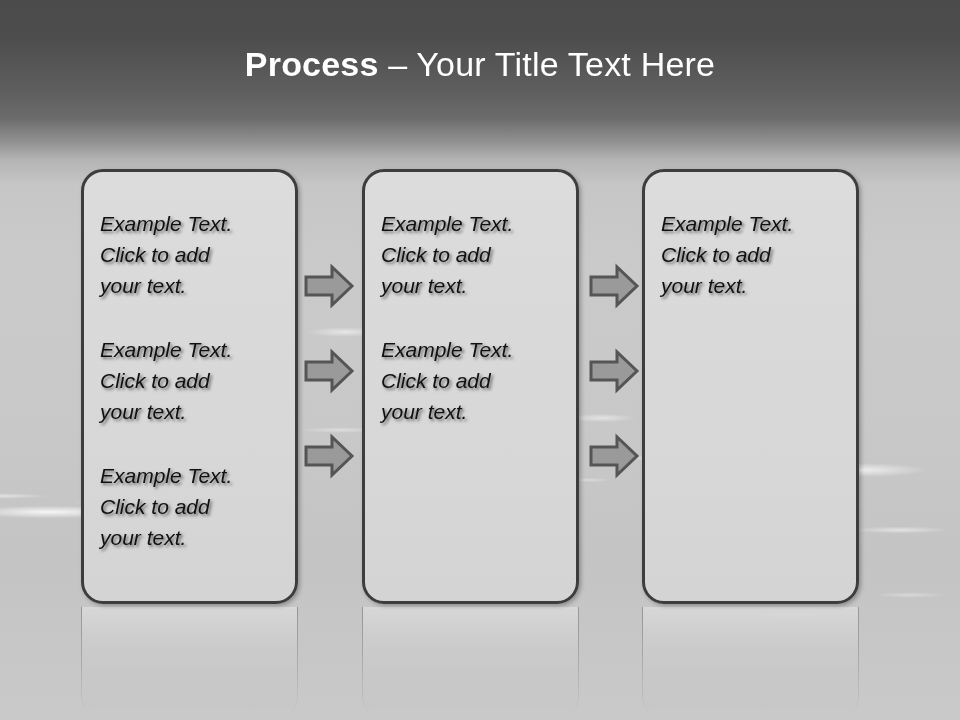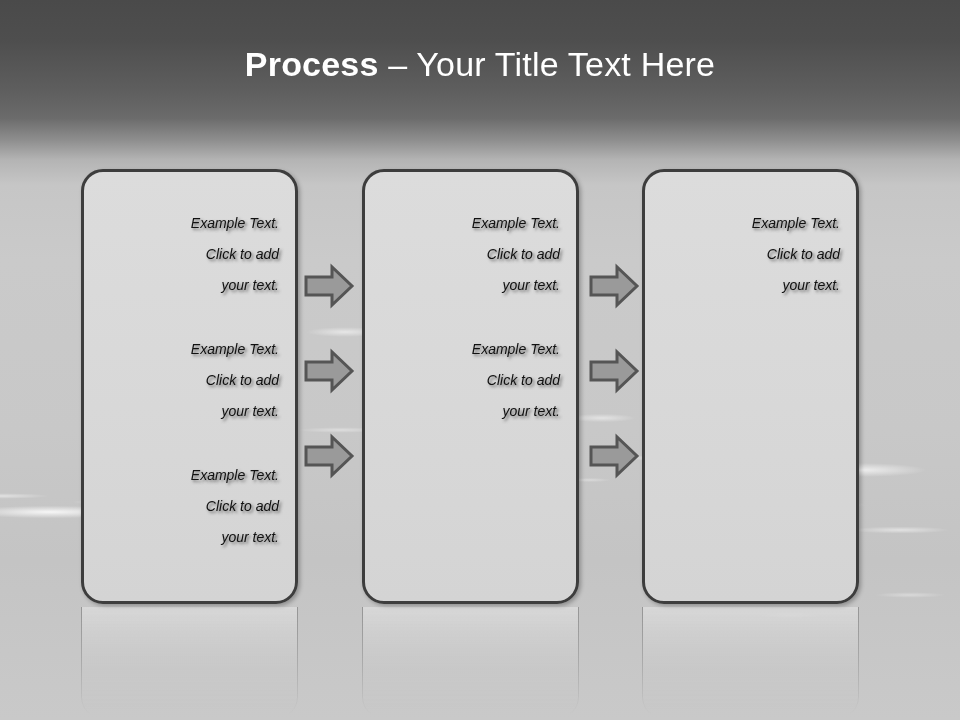--- a/index.html
+++ b/index.html
@@ -103,23 +103,23 @@
     background: linear-gradient(to bottom, #dcdcdc 0%, #d8d8d8 55%, #d4d4d4 100%);
     box-shadow: 2px 2px 4px rgba(0,0,0,.28);
     padding: 36px 16px 0 16px;
   }
   #box-1 { left: 81px; }
   #box-2 { left: 362px; }
   #box-3 { left: 642px; }
 
   .box-text {
     font-style: italic;
-    font-size: 14px;
+    font-size: 21px;
     line-height: 31px;
-    text-align: right;
+    text-align: left;
     color: #111111;
     text-shadow: 2px 2px 3px rgba(90,90,90,.85);
     margin: 0 0 33px 0;
     white-space: pre-line;
   }
 
   
   .reflection {
     position: absolute;
     top: 607px;

